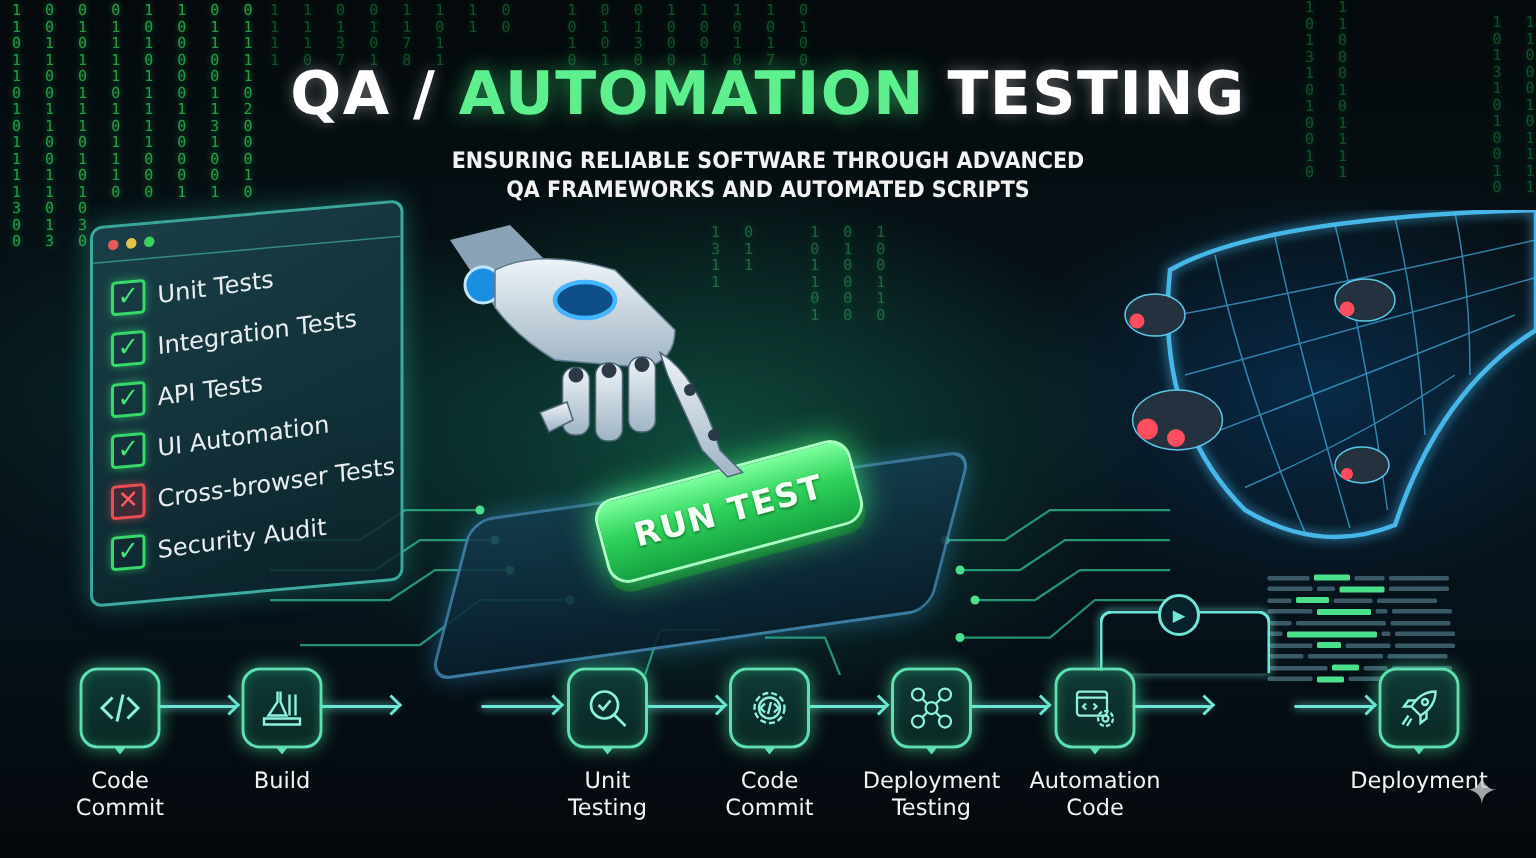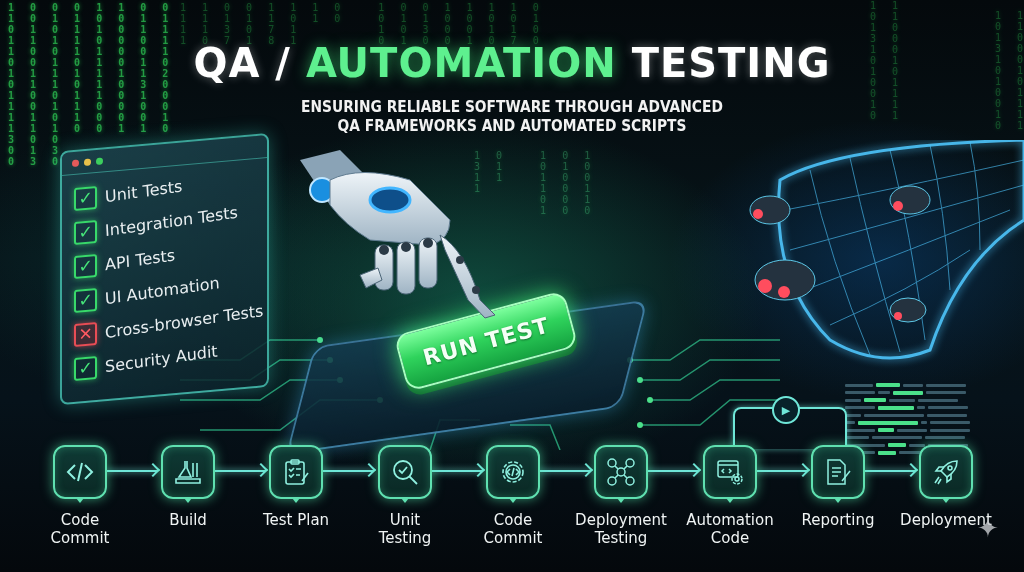--- a/index.html
+++ b/index.html
@@ -54,21 +54,21 @@
   .loop{position:absolute;left:733px;top:407px;width:110px;height:40px;border:2px solid #6fe6d8;border-bottom:none;border-radius:8px 8px 0 0;box-shadow:0 0 6px rgba(111,230,216,.6);}
   .play{position:absolute;left:772px;top:396px;width:24px;height:24px;border-radius:50%;border:2px solid #6fe6d8;background:#08222a;display:flex;align-items:center;justify-content:center;color:#6fe6d8;font-size:11px;cursor:pointer;}
   .sparkle{position:absolute;left:977px;top:515px;width:26px;height:26px;color:#c9ccd0;font-size:26px;line-height:26px;opacity:.8;}
   svg{display:block}
 </style>
 </head>
 <body>
 
 <div class="stage">
 
-  <div class="matrix" style="left:8px;top:2px;font-weight:bold;">1 0 0 0 1 1 0 0
+  <div class="matrix" style="left:8px;top:2px;">1 0 0 0 1 1 0 0
 1 0 1 1 0 0 1 1
 0 1 0 1 1 0 1 1
 1 1 1 1 0 0 0 1
 1 0 0 1 1 0 0 1
 0 0 1 0 1 0 1 0
 1 1 1 1 1 1 1 2
 0 1 1 0 1 0 3 0
 1 0 0 1 1 0 1 0
 1 0 1 1 0 0 0 0
 1 1 0 1 0 0 0 1
@@ -340,36 +340,20 @@
               <path d="M3 22 L27 22 L27 26 L3 26 Z"></path>
             </g>
           </svg>
       </div>
       <div class="step-label">
           <div>Build</div>
           <div></div>
         </div>
     </div>
 
-    <div class="step" style="left:241px;">
-      <div class="step-box">
-        <svg width="30" height="30" viewBox="0 0 30 30">
-            <g stroke="#8ff0e0" stroke-width="1.6" fill="none">
-              <rect x="5" y="5" width="18" height="22" rx="2"></rect>
-              <rect x="10" y="3" width="8" height="4" rx="1"></rect>
-              <path d="M8 12 L10 14 L13 11 M15 12 L20 12 M8 18 L10 20 L13 17 M15 18 L19 18"></path>
-              <path d="M21 24 L27 16"></path>
-            </g>
-          </svg>
-      </div>
-      <div class="step-label">
-          <div>Test Plan</div>
-          <div></div>
-        </div>
-    </div>
 
     <div class="step" style="left:350px;">
       <div class="step-box">
         <svg width="30" height="30" viewBox="0 0 30 30">
             <g stroke="#8ff0e0" stroke-width="1.8" fill="none">
               <circle cx="13" cy="13" r="9"></circle>
               <path d="M19.5 19.5 L27 27"></path>
               <path d="M9 13 L12 16 L17 10"></path>
             </g>
           </svg>
@@ -426,35 +410,20 @@
               <circle cx="22" cy="22" r="2"></circle>
             </g>
           </svg>
       </div>
       <div class="step-label">
           <div>Automation</div>
           <div>Code</div>
         </div>
     </div>
 
-    <div class="step" style="left:783px;">
-      <div class="step-box">
-        <svg width="30" height="30" viewBox="0 0 30 30">
-            <g stroke="#8ff0e0" stroke-width="1.5" fill="none">
-              <path d="M5 3 L17 3 L22 8 L22 27 L5 27 Z"></path>
-              <path d="M9 11 L18 11 M9 15 L18 15 M9 19 L15 19"></path>
-              <path d="M19 24 L27 14"></path>
-            </g>
-          </svg>
-      </div>
-      <div class="step-label">
-          <div>Reporting</div>
-          <div></div>
-        </div>
-    </div>
 
     <div class="step" style="left:891px;">
       <div class="step-box">
         <svg width="30" height="30" viewBox="0 0 30 30">
             <g stroke="#8ff0e0" stroke-width="1.6" fill="none">
               <path d="M26 4 Q16 4 10 14 L16 20 Q26 14 26 4 Z"></path>
               <circle cx="19" cy="11" r="2"></circle>
               <path d="M10 14 L5 14 L8 10 L13 10 M16 20 L16 25 L20 22 L20 17"></path>
               <path d="M8 20 L4 26 M10 22 L7 27"></path>
             </g>

